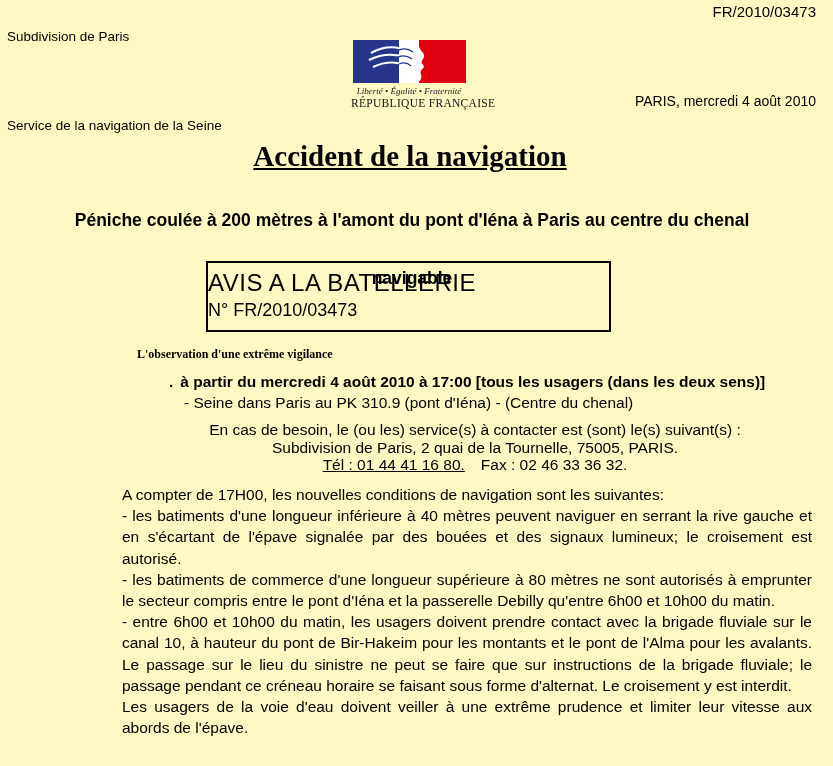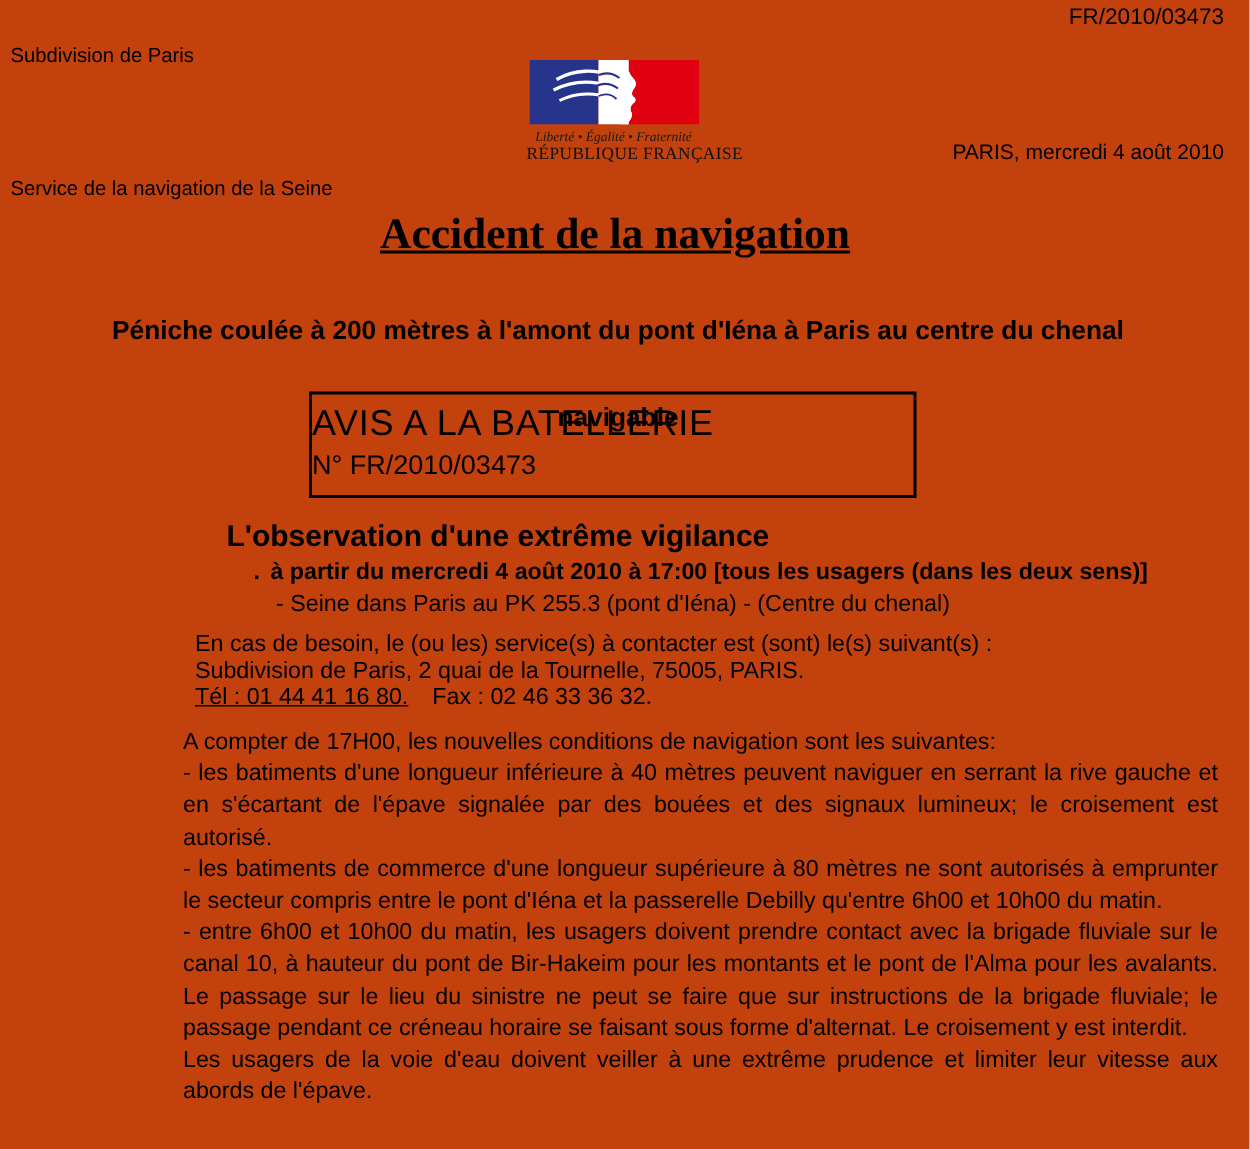--- a/index.html
+++ b/index.html
@@ -1,17 +1,17 @@
 <!DOCTYPE html>
 <html><head>
 <meta charset="utf-8">
 <style>
   html, body { margin:0; padding:0; background:#ffffff; }
   .page {
-    position:relative; width:833px; height:766px; background:#c2410c;
+    position:relative; width:833px; height:766px; background:#fef9c3;
     font-family:"Liberation Sans","DejaVu Sans",sans-serif; color:#000;
     overflow:hidden;
   }
 
   
   .doc-number   { position:absolute; top:3px;  right:17px; font-size:15px; }
   .subdivision  { position:absolute; top:29px; left:7px;  font-size:13.5px; }
   .place-date   { position:absolute; top:93px; right:17px; font-size:14px; }
   .service      { position:absolute; top:118px; left:7px; font-size:13.5px; }
 
@@ -38,29 +38,29 @@
 
   
   .notice-box {
     position:absolute; top:261px; left:206px; width:401px;
     border:2px solid #000; text-align:left; padding:6px 0 9px;
   }
   .notice-line1 { font-size:24px; letter-spacing:.5px; }
   .notice-line2 { font-size:18px; margin-top:3px; }
 
   
-  .vigilance-heading { position:absolute; top:347px; left:151px; font-size:20px; font-weight:bold; }
+  .vigilance-heading { position:absolute; top:347px; left:137px; font-size:12px; font-weight:bold;font-family:Liberation Serif, serif; }
   .vigilance-bullet  { position:absolute; top:373px; left:169px; font-size:15.5px; font-weight:bold; }
   .vigilance-bullet .dot { display:inline-block; margin-right:7px; }
   .vigilance-detail  { position:absolute; top:394px; left:184px; font-size:15.5px; }
 
   
   .contact {
     position:absolute; top:421px; left:130px; width:690px;
-    font-size:15.5px; line-height:17.5px;
+    text-align:center; font-size:15.5px; line-height:17.5px;
   }
   .contact-tel { margin-right:16px;text-decoration:underline; }
 
   
   .commentary {
     position:absolute; top:484px; left:122px; width:690px;
     font-size:15.5px; line-height:21.2px;
   }
   .commentary p { margin:0; text-align:justify; }
   .commentary .plain { text-align:left; }
@@ -108,21 +108,21 @@
 
   <div class="notice-box">
     <div class="notice-line1">AVIS A LA BATELLERIE</div>
     <div class="notice-line2">N° FR/2010/03473</div>
   </div>
 
   <div class="vigilance-heading">L'observation d'une extrême vigilance</div>
   <div class="vigilance-bullet">
     <span class="dot">.</span><span>à partir du mercredi 4 août 2010 à 17:00 [tous les usagers (dans les deux sens)]</span>
   </div>
-  <div class="vigilance-detail">- Seine dans Paris au PK 255.3 (pont d'Iéna) - (Centre du chenal)</div>
+  <div class="vigilance-detail">- Seine dans Paris au PK 310.9 (pont d'Iéna) - (Centre du chenal)</div>
 
   <div class="contact">
     <div>En cas de besoin, le (ou les) service(s) à contacter est (sont) le(s) suivant(s) :</div>
     <div>Subdivision de Paris, 2 quai de la Tournelle, 75005, PARIS.</div>
     <div>
       <span class="contact-tel">Tél : 01 44 41 16 80.</span><span>Fax : 02 46 33 36 32.</span>
     </div>
   </div>
 
   <div class="commentary">

